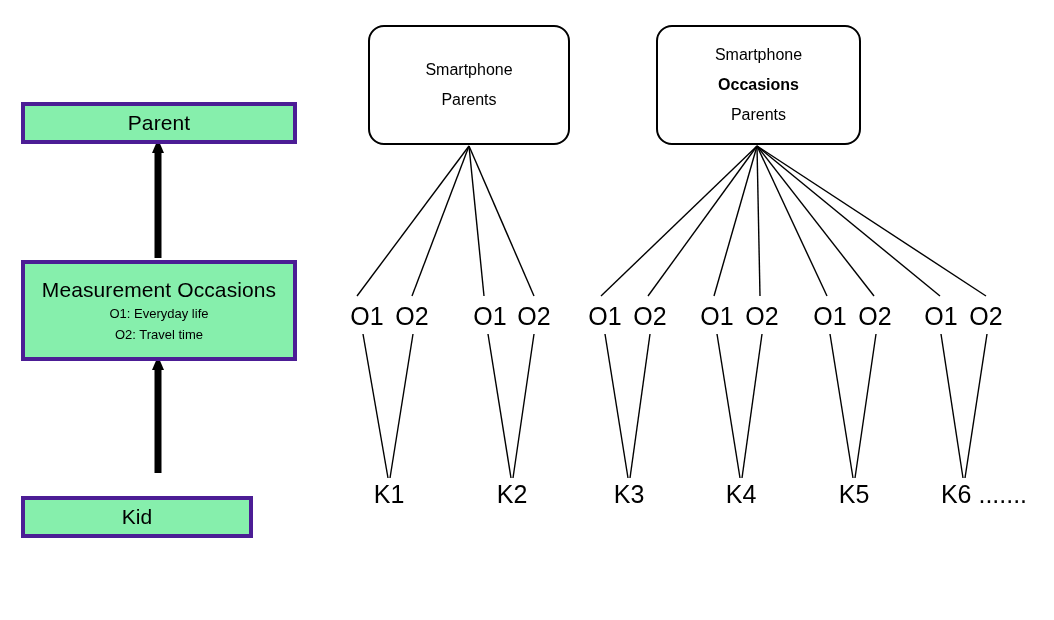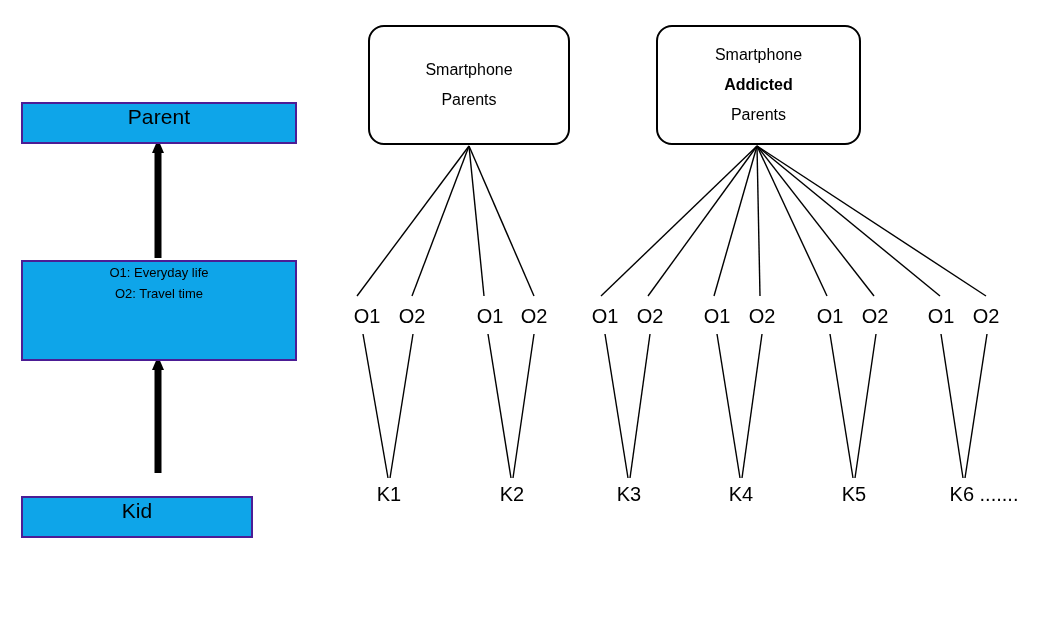--- a/index.html
+++ b/index.html
@@ -17,26 +17,26 @@
     width: 1054px;
     height: 620px;
     background: #ffffff;
     overflow: hidden;
   }
 
   
   .level-box {
     position: absolute;
     box-sizing: border-box;
-    border: 2px solid #4c1d95;
-    background: #0ea5e9;
+    border: 4px solid #4c1d95;
+    background: #86efac;
     display: flex;
     flex-direction: column;
     align-items: center;
-    justify-content: flex-start;
+    justify-content: center;
     text-align: center;
   }
   .level-title {
     font-size: 21px;
     line-height: 26px;
     letter-spacing: 0.1px;
   }
   .level-sub {
     font-size: 13px;
     line-height: 21px;
@@ -62,21 +62,21 @@
     line-height: 30px;
   }
   .group-box .strong { font-weight: bold; }
 
   #group-nonaddicted { left: 368px; top: 25px; width: 202px; height: 120px; }
   #group-addicted    { left: 656px; top: 25px; width: 205px; height: 120px; }
 
   
   .node-label {
     position: absolute;
-    font-size: 20px;
+    font-size: 25px;
     line-height: 24px;
     white-space: nowrap;
     transform: translateX(-50%);
     text-align: right;
   }
   .o-label { top: 304px; }
   .k-label { top: 482px; }
 
   
   #edges {
@@ -160,36 +160,37 @@
       <line x1="941" y1="334" x2="963" y2="478"></line>
       <line x1="987" y1="334" x2="965" y2="478"></line>
     </g>
   </svg>
 
   <div class="level-box" id="parent-box">
     <div class="level-title">Parent</div>
   </div>
 
   <div class="level-box" id="occasions-box">
+    <div class="level-title">Measurement Occasions</div>
     <div class="level-sub">O1: Everyday life</div>
     <div class="level-sub">O2: Travel time</div>
   </div>
 
   <div class="level-box" id="kid-box">
     <div class="level-title">Kid</div>
   </div>
 
   <div class="group-box" id="group-nonaddicted">
     <div>Smartphone</div>
     <div>Parents</div>
   </div>
 
   <div class="group-box" id="group-addicted">
     <div>Smartphone</div>
-    <div class="strong">Addicted</div>
+    <div class="strong">Occasions</div>
     <div>Parents</div>
   </div>
 
   <div class="node-label o-label" style="left:367px">O1</div>
   <div class="node-label o-label" style="left:412px">O2</div>
   <div class="node-label o-label" style="left:490px">O1</div>
   <div class="node-label o-label" style="left:534px">O2</div>
 
   <div class="node-label o-label" style="left:605px">O1</div>
   <div class="node-label o-label" style="left:650px">O2</div>

